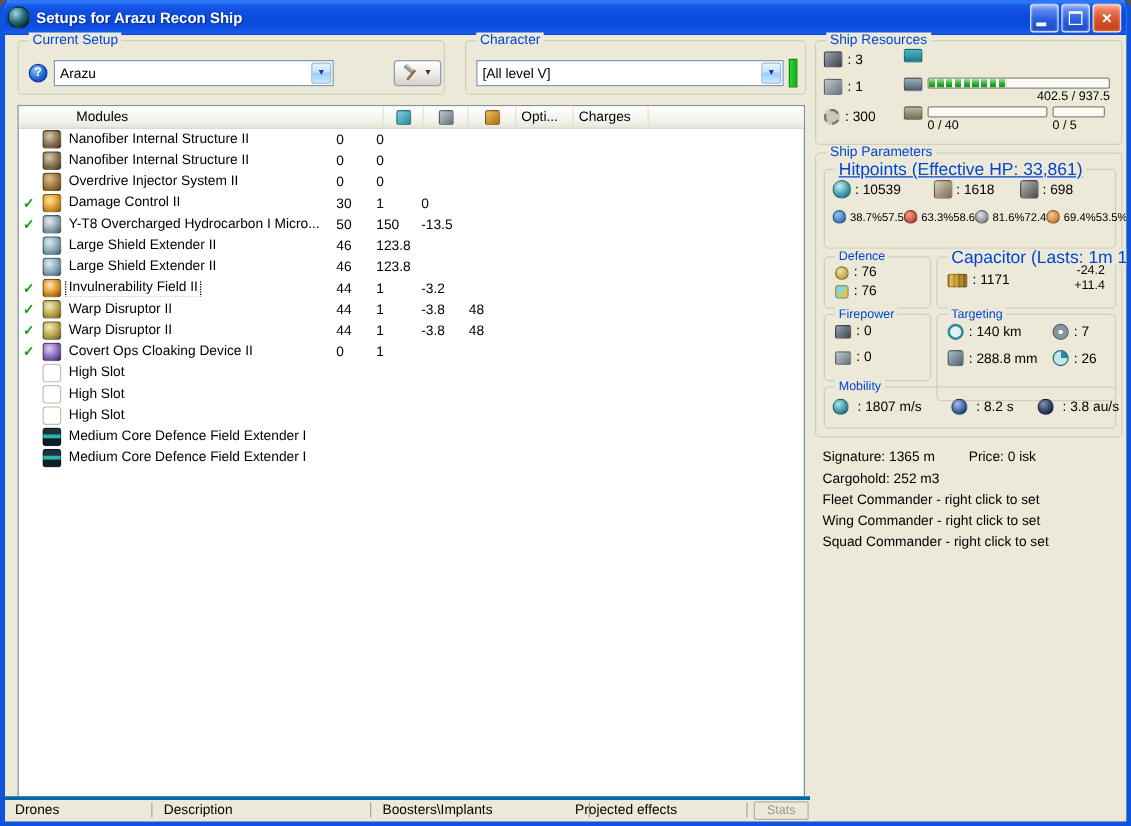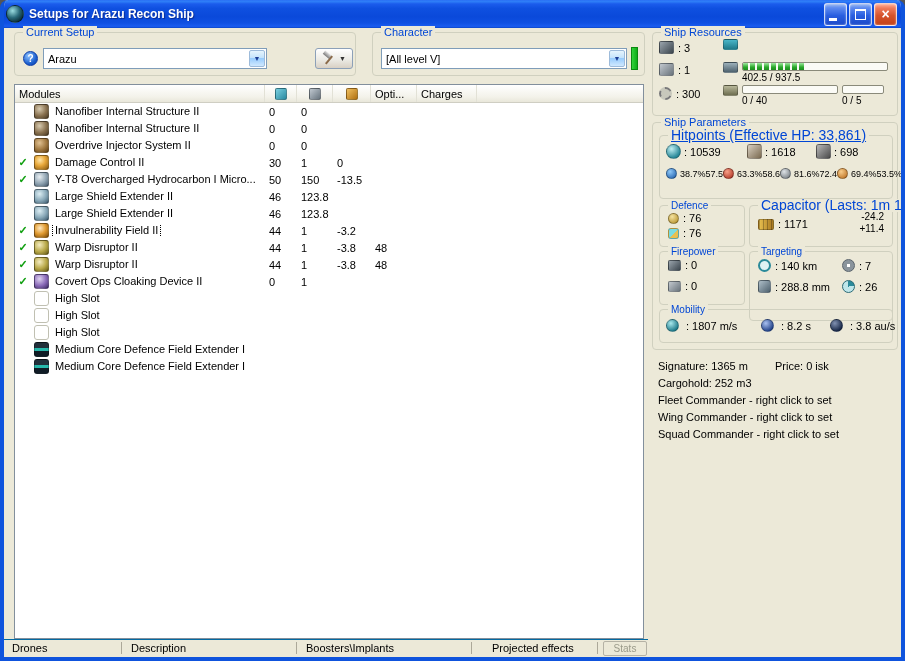--- a/index.html
+++ b/index.html
@@ -121,21 +121,21 @@
   .pcaption{font-size:10px; line-height:11px; margin-top:1px; white-space:nowrap;}
   
   .stat-row{position:absolute; display:flex; align-items:center; gap:4px; white-space:nowrap;}
   .stat-val{white-space:nowrap;}
   .resist-cell{display:flex; align-items:center; gap:3px; width:57px;}
   .rvals{display:flex; flex-direction:row; font-size:9px; line-height:10px;}
   
   .info-line{position:absolute; white-space:nowrap;}
   
   .bottom-bar{position:absolute; left:0; bottom:0; width:644px; height:17px;
-    border-top:1px solid #0369a1; background:#ECE9D8;}
+    border-top:3px solid #0369a1; background:#ECE9D8;}
   .btab{position:absolute; top:2px; white-space:nowrap; cursor:default;}
   .bsep{position:absolute; top:2px; width:1px; height:12px; background:#ACA899;}
   .stats-btn{position:absolute; top:1px; left:599px; width:44px; height:15px;
     border:1px solid #B5B2A5; background:#ECE9D8; color:#9a9a8a; font-size:10px;
     font-family:"Liberation Sans",sans-serif; border-radius:2px; padding:0; line-height:12px;}
 </style>
 </head>
 <body>
 
 <div class="window">
@@ -177,21 +177,21 @@
       <span class="gb-label">Character</span>
       <div class="combo" style="left:8px; top:15px; width:246px;">
         <span class="combo-value">[All level V]</span>
         <span class="combo-btn">▼</span>
       </div>
       <span class="skill-indicator" style="left:258px; top:14px;"></span>
     </div>
 
     <div class="modules-panel" style="left:10px; top:56px; width:630px; height:555px;">
       <div class="mt-header">
-        <div class="hc" style="width:250px;">
+        <div class="hc" style="width:250px;margin-left:42px;">
             <span>Modules</span>
           </div>
         <div class="hc" style="width:32px; justify-content:center;">
             <span class="colicon cpu"></span>
           </div>
         <div class="hc" style="width:36px; justify-content:center;">
             <span class="colicon pg"></span>
           </div>
         <div class="hc" style="width:38px; justify-content:center;">
             <span class="colicon cap"></span>
@@ -412,21 +412,21 @@
       </div>
       <div class="stat-row" style="left:6px; top:54px;">
         <span class="sicon ic-calibration"></span>
         <span class="stat-val">: 300</span>
       </div>
       <div class="stat-row" style="left:70px; top:6px; align-items:flex-start;">
         <span class="sicon ic-chip-cpu"></span>
       </div>
       <div class="stat-row" style="left:70px; top:29px; align-items:flex-start;">
         <span class="sicon ic-chip-pg"></span>
-        <span style="display:flex; flex-direction:column;">
+        <span style="display:flex; flex-direction:column;align-items:flex-end;">
           <span class="pbar" style="width:146px;">
               <span class="pfill" style="display: block; width: 43%;"></span>
             </span>
           <span class="pcaption">402.5 / 937.5</span>
         </span>
       </div>
       <div class="stat-row" style="left:70px; top:52px; align-items:flex-start;">
         <span class="sicon ic-dronebay"></span>
         <span style="display:flex; flex-direction:column;">
           <span class="pbar" style="width:96px;">
@@ -566,19 +566,19 @@
     <div class="info-line" style="left:654px; top:383px;">Wing Commander - right click to set</div>
     <div class="info-line" style="left:654px; top:400px;">Squad Commander - right click to set</div>
 
     <div class="bottom-bar">
       <span class="btab" style="left:8px;">Drones</span>
       <span class="bsep" style="left:117px;"></span>
       <span class="btab" style="left:127px;">Description</span>
       <span class="bsep" style="left:292px;"></span>
       <span class="btab" style="left:302px;">Boosters\Implants</span>
       <span class="bsep" style="left:467px;"></span>
-      <span class="btab" style="left:488px;">Projected effects</span>
+      <span class="btab" style="left:456px;">Projected effects</span>
       <span class="bsep" style="left:593px;"></span>
       <button class="stats-btn" disabled="">Stats</button>
     </div>
 
   </div>
 </div>
 
 </body></html>

